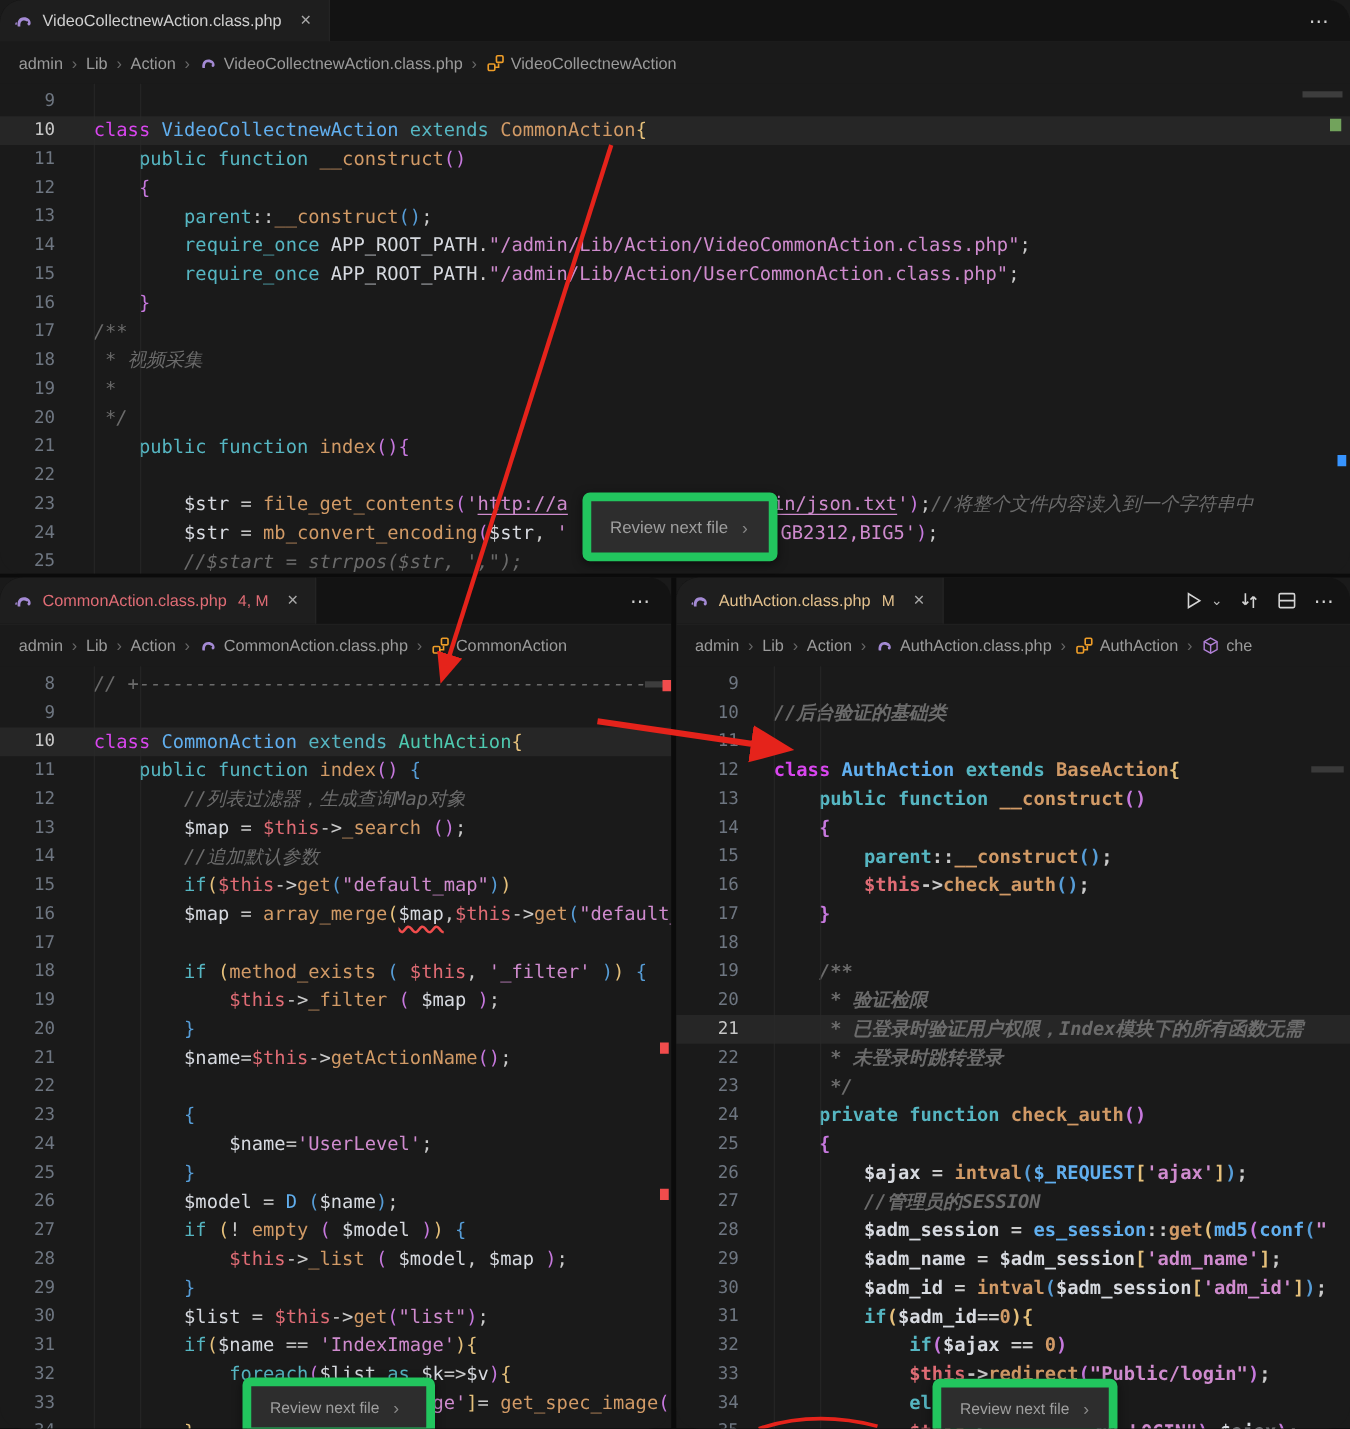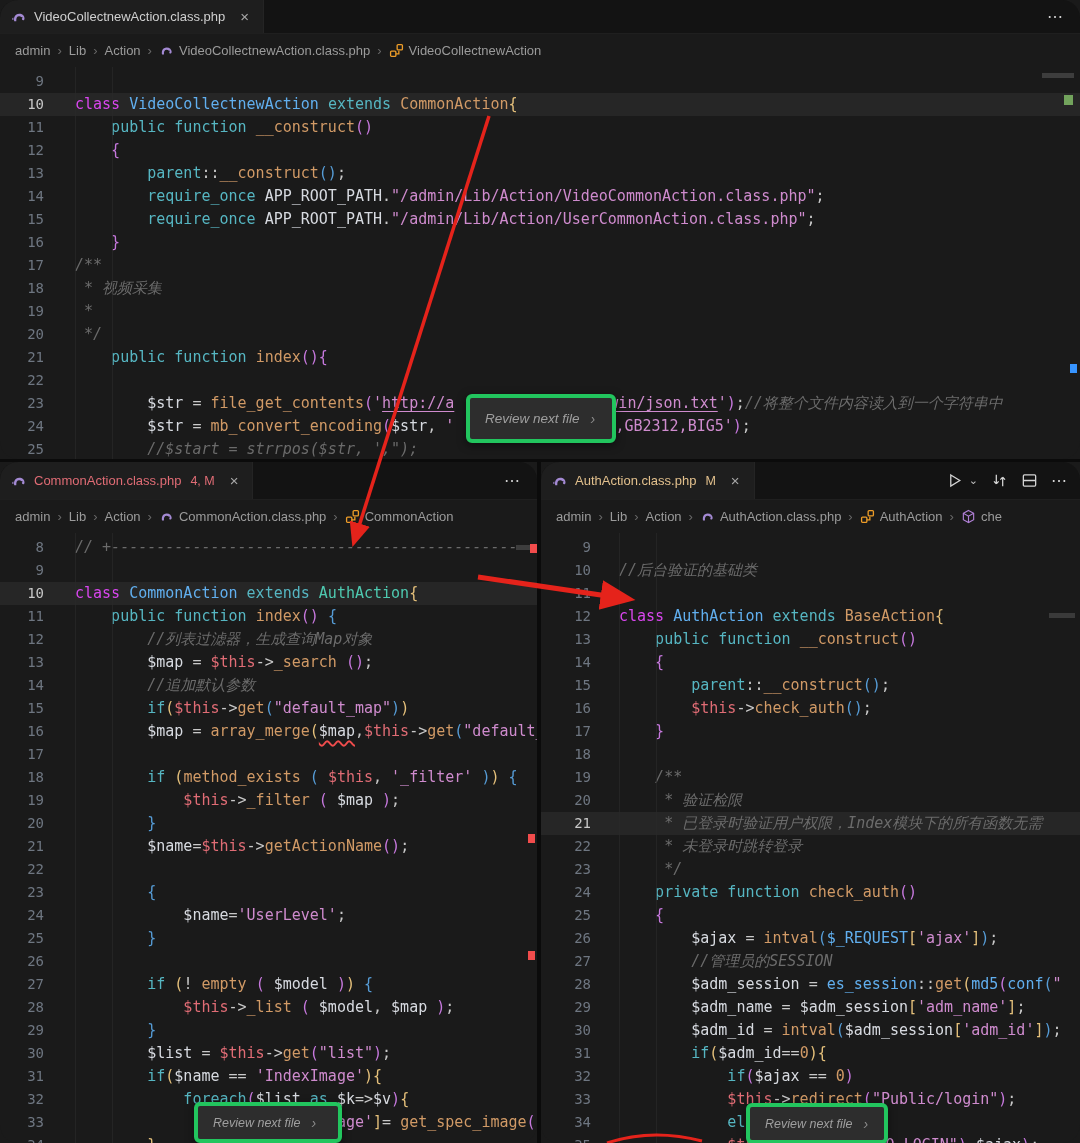--- a/index.html
+++ b/index.html
@@ -43,37 +43,37 @@
         padding-top:3px;cursor:text;}
   .code::before,.code::after{content:"";position:absolute;top:0;bottom:0;width:1px;background:#2a2a2a;opacity:.7;}
   .code::before{left:75px;} .code::after{left:112px;}
   .code.code-r::before{left:78px;} .code.code-r::after{left:115px;}
   .cl{display:flex;height:23px;white-space:pre;}
   .cl.hl{background:#262626;}
   .ln{flex:none;width:44px;text-align:right;color:#6e7681;font-size:14px;}
   .code-r .ln{width:50px;}
   .cl.hl .ln{color:#c8c8c8;}
   .lc{padding-left:31px;color:#d4d4d4;}
-  .code-r .lc{padding-left:28px;}
+  .code-r .lc{padding-left:28px;font-weight:bold;}
   .gap{display:inline-block;}
   .tk-k{color:#56b6c2;} .tk-kb{color:#d946ef;} .tk-cb{color:#61afef;} .tk-ct{color:#4ec9b0;}
   .tk-o{color:#d19a66;} .tk-v{color:#d7dae0;} .tk-th{color:#e06c75;}
   .tk-s{color:#cf8bce;} .tk-sl{color:#cf8bce;text-decoration:underline;text-underline-offset:3px;}
   .tk-c{color:#6b6b6b;font-style:italic;} .tk-p{color:#c9c9c9;}
   .tk-b1{color:#e5c07b;} .tk-b2{color:#c678dd;} .tk-b3{color:#569cd6;} .tk-n{color:#d19a66;}
   .tk-sq{color:#d7dae0;text-decoration:underline wavy #f14c4c;text-decoration-skip-ink:none;
          text-underline-offset:4px;text-decoration-thickness:1.5px;}
 
   
   .mark{position:absolute;z-index:10;}
 
   
   .float-btn{position:absolute;display:flex;align-items:center;gap:11px;background:#2d2d2d;
-             border:4px solid #22c55e;border-radius:6px;color:#9f9f9f;font-size:13.5px;
-             padding:0 15px;z-index:40;cursor:pointer;box-shadow:0 2px 8px rgba(0,0,0,.5);font-style:italic;}
+             border:7px solid #22c55e;border-radius:6px;color:#9f9f9f;font-size:13.5px;
+             padding:0 15px;z-index:40;cursor:pointer;box-shadow:0 2px 8px rgba(0,0,0,.5);}
   #review-top{left:466px;top:394px;width:112px;height:41px;}
   #review-left{left:194px;top:1102px;width:110px;height:33px;font-size:12.5px;}
   #review-right{left:746px;top:1103px;width:104px;height:33px;font-size:12.5px;}
   .float-btn .chev{color:#8a8a8a;font-size:14px;}
 
   
   #annotations{position:absolute;left:0;top:0;width:1080px;height:1143px;z-index:60;pointer-events:none;}
 </style>
 </head>
 <body>
@@ -218,21 +218,21 @@
         <div class="cl"><span class="ln">16</span><span class="lc"><span class="tk-v">        $map</span><span class="tk-p"> = </span><span class="tk-o">array_merge</span><span class="tk-b1">(</span><span class="tk-sq">$map</span><span class="tk-p">,</span><span class="tk-th">$this</span><span class="tk-p">-&gt;</span><span class="tk-o">get</span><span class="tk-b3">(</span><span class="tk-s">"default_map"</span></span></div>
         <div class="cl"><span class="ln">17</span><span class="lc"></span></div>
         <div class="cl"><span class="ln">18</span><span class="lc"><span class="tk-k">        if </span><span class="tk-b1">(</span><span class="tk-o">method_exists</span><span class="tk-p"> </span><span class="tk-b3">(</span><span class="tk-p"> </span><span class="tk-th">$this</span><span class="tk-p">, </span><span class="tk-s">'_filter'</span><span class="tk-p"> </span><span class="tk-b3">)</span><span class="tk-b1">)</span><span class="tk-p"> </span><span class="tk-b3">{</span></span></div>
         <div class="cl"><span class="ln">19</span><span class="lc"><span class="tk-th">            $this</span><span class="tk-p">-&gt;</span><span class="tk-o">_filter</span><span class="tk-p"> </span><span class="tk-b2">(</span><span class="tk-p"> </span><span class="tk-v">$map</span><span class="tk-p"> </span><span class="tk-b2">)</span><span class="tk-p">;</span></span></div>
         <div class="cl"><span class="ln">20</span><span class="lc"><span class="tk-b3">        }</span></span></div>
         <div class="cl"><span class="ln">21</span><span class="lc"><span class="tk-v">        $name</span><span class="tk-p">=</span><span class="tk-th">$this</span><span class="tk-p">-&gt;</span><span class="tk-o">getActionName</span><span class="tk-b2">()</span><span class="tk-p">;</span></span></div>
         <div class="cl"><span class="ln">22</span></div>
         <div class="cl"><span class="ln">23</span><span class="lc"><span class="tk-b3">        {</span></span></div>
         <div class="cl"><span class="ln">24</span><span class="lc"><span class="tk-v">            $name</span><span class="tk-p">=</span><span class="tk-s">'UserLevel'</span><span class="tk-p">;</span></span></div>
         <div class="cl"><span class="ln">25</span><span class="lc"><span class="tk-b3">        }</span></span></div>
-        <div class="cl"><span class="ln">26</span></div>
+        <div class="cl"><span class="ln">26</span><span class="lc"><span class="tk-v">        $model</span><span class="tk-p"> = </span><span class="tk-cb">D</span><span class="tk-p"> </span><span class="tk-b3">(</span><span class="tk-v">$name</span><span class="tk-b3">)</span><span class="tk-p">;</span></span></div>
         <div class="cl"><span class="ln">27</span><span class="lc"><span class="tk-k">        if </span><span class="tk-b1">(</span><span class="tk-p">! </span><span class="tk-o">empty</span><span class="tk-p"> </span><span class="tk-b2">(</span><span class="tk-p"> </span><span class="tk-v">$model</span><span class="tk-p"> </span><span class="tk-b2">)</span><span class="tk-b1">)</span><span class="tk-p"> </span><span class="tk-b3">{</span></span></div>
         <div class="cl"><span class="ln">28</span><span class="lc"><span class="tk-th">            $this</span><span class="tk-p">-&gt;</span><span class="tk-o">_list</span><span class="tk-p"> </span><span class="tk-b2">(</span><span class="tk-p"> </span><span class="tk-v">$model</span><span class="tk-p">, </span><span class="tk-v">$map</span><span class="tk-p"> </span><span class="tk-b2">)</span><span class="tk-p">;</span></span></div>
         <div class="cl"><span class="ln">29</span><span class="lc"><span class="tk-b3">        }</span></span></div>
         <div class="cl"><span class="ln">30</span><span class="lc"><span class="tk-v">        $list</span><span class="tk-p"> = </span><span class="tk-th">$this</span><span class="tk-p">-&gt;</span><span class="tk-o">get</span><span class="tk-b2">(</span><span class="tk-s">"list"</span><span class="tk-b2">)</span><span class="tk-p">;</span></span></div>
         <div class="cl"><span class="ln">31</span><span class="lc"><span class="tk-k">        if</span><span class="tk-b1">(</span><span class="tk-v">$name</span><span class="tk-p"> == </span><span class="tk-s">'IndexImage'</span><span class="tk-b1">)</span><span class="tk-b1">{</span></span></div>
         <div class="cl"><span class="ln">32</span><span class="lc"><span class="tk-k">            foreach</span><span class="tk-b2">(</span><span class="tk-v">$list</span><span class="tk-k"> as </span><span class="tk-v">$k</span><span class="tk-p">=&gt;</span><span class="tk-v">$v</span><span class="tk-b2">)</span><span class="tk-b1">{</span></span></div>
         <div class="cl"><span class="ln">33</span><span class="lc"><span class="tk-v">                $list</span><span class="tk-b1">[</span><span class="tk-v">$k</span><span class="tk-b1">][</span><span class="tk-s">'image'</span><span class="tk-b1">]</span><span class="tk-p">= </span><span class="tk-o">get_spec_image</span><span class="tk-b2">(</span></span></div>
         <div class="cl"><span class="ln">34</span><span class="lc"><span class="tk-b1">        }</span></span></div>
       </div>
 

